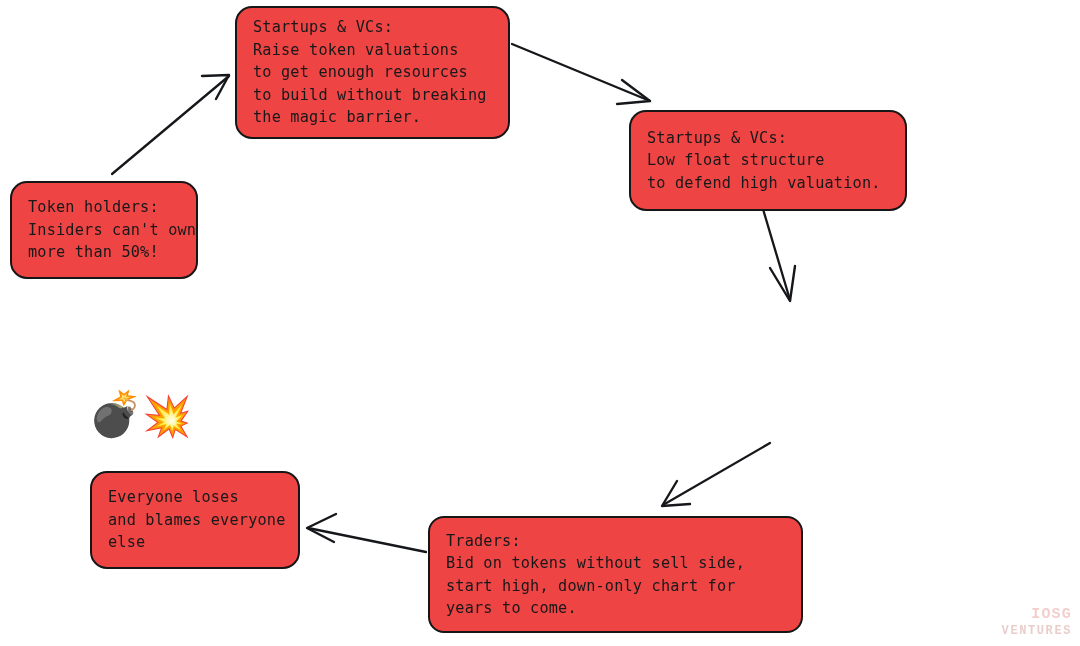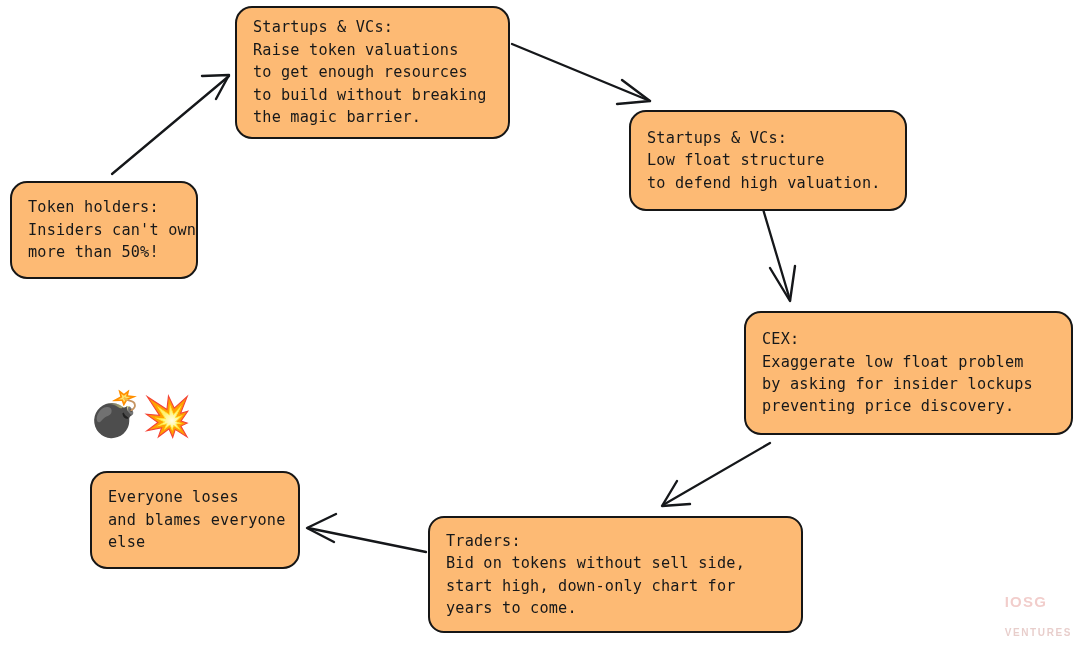--- a/index.html
+++ b/index.html
@@ -11,21 +11,21 @@
     position: relative;
     width: 1080px;
     height: 646px;
     background: #ffffff;
     overflow: hidden;
     font-family: "DejaVu Sans Mono", "Liberation Mono", monospace;
   }
   .node {
     position: absolute;
     box-sizing: border-box;
-    background: #fdba74;
+    background: #ef4444;
     border: 2.2px solid #161616;
     border-radius: 17px;
     display: flex;
     align-items: center;
     color: #16181a;
     font-size: 15.2px;
     line-height: 22.4px;
     letter-spacing: 0.2px;
     white-space: pre;
     padding-left: 16px;
@@ -59,38 +59,38 @@
   .emoji {
     position: absolute;
     font-size: 44px;
     line-height: 1;
     user-select: none;
   }
   .watermark {
     position: absolute;
     right: 8px;
     bottom: 8px;
-    text-align: left;
+    text-align: right;
     opacity: 0.42;
-    font-family: Liberation Sans, sans-serif;
+    font-family: Liberation Mono, monospace;
   }
   .wm-main {
     font-size: 15px;
     font-weight: bold;
     letter-spacing: 1.2px;
     color: #e08a85;
     display: block;
   }
   .wm-sub {
-    font-size: 10px;
+    font-size: 12px;
     font-weight: bold;
     letter-spacing: 1.6px;
     color: #c98b86;
     display: block;
-    margin-top: 17px;
+    margin-top: 1px;
   }
 </style>
 </head>
 <body>
 
 <div id="canvas">
 
   <svg class="edges" viewBox="0 0 1080 646">
 
     <g>
@@ -132,26 +132,20 @@
 to build without breaking
 the magic barrier.</span>
   </div>
 
   <div class="node" style="left:629px; top:110px; width:278px; height:101px;">
     <span class="txt">Startups &amp; VCs:
 Low float structure
 to defend high valuation.</span>
   </div>
 
-  <div class="node" style="left:744px; top:311px; width:329px; height:124px;">
-    <span class="txt">CEX:
-Exaggerate low float problem
-by asking for insider lockups
-preventing price discovery.</span>
-  </div>
 
   <div class="node" style="left:428px; top:516px; width:375px; height:117px;border-radius:16px;">
     <span class="txt">Traders:
 Bid on tokens without sell side,
 start high, down-only chart for
 years to come.</span>
   </div>
 
   <div class="node" style="left:90px; top:471px; width:210px; height:98px;">
     <span class="txt">Everyone loses

